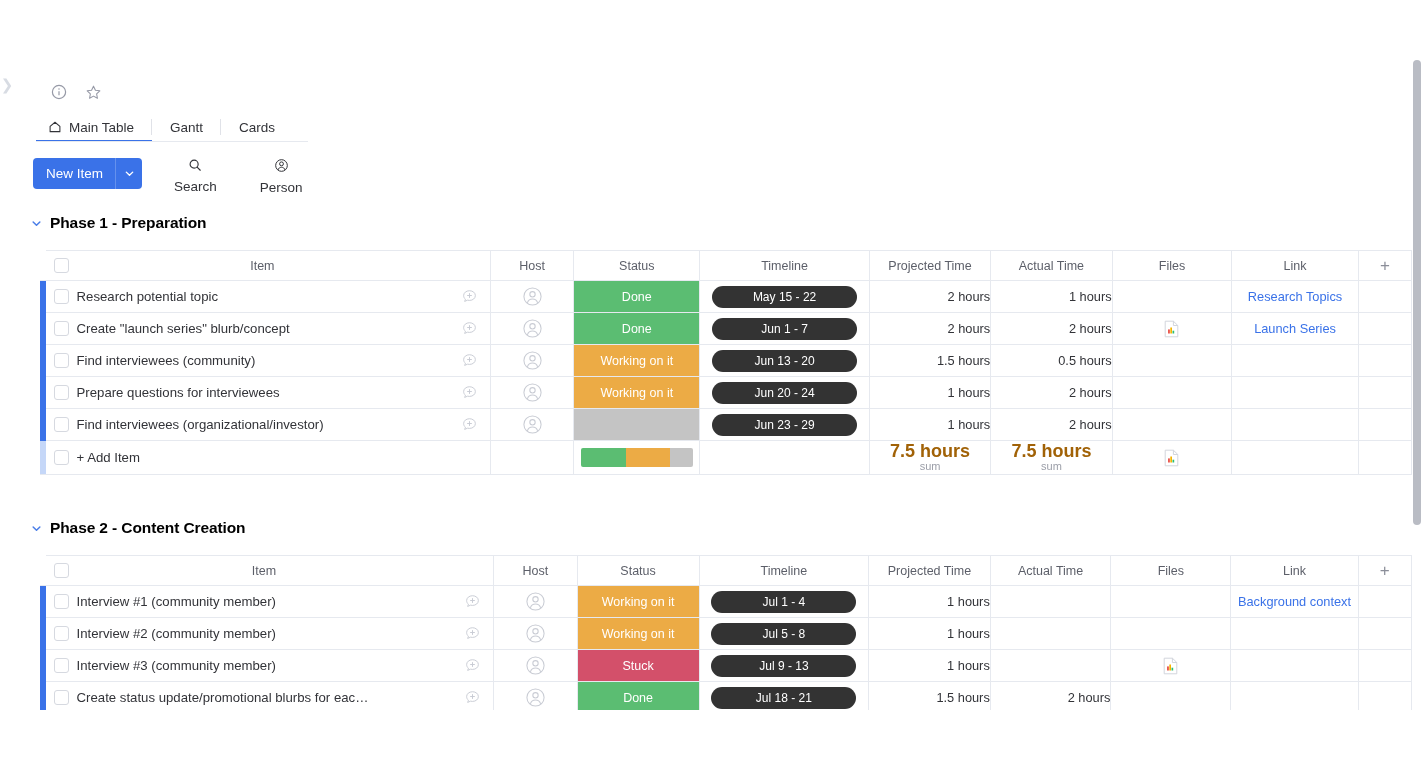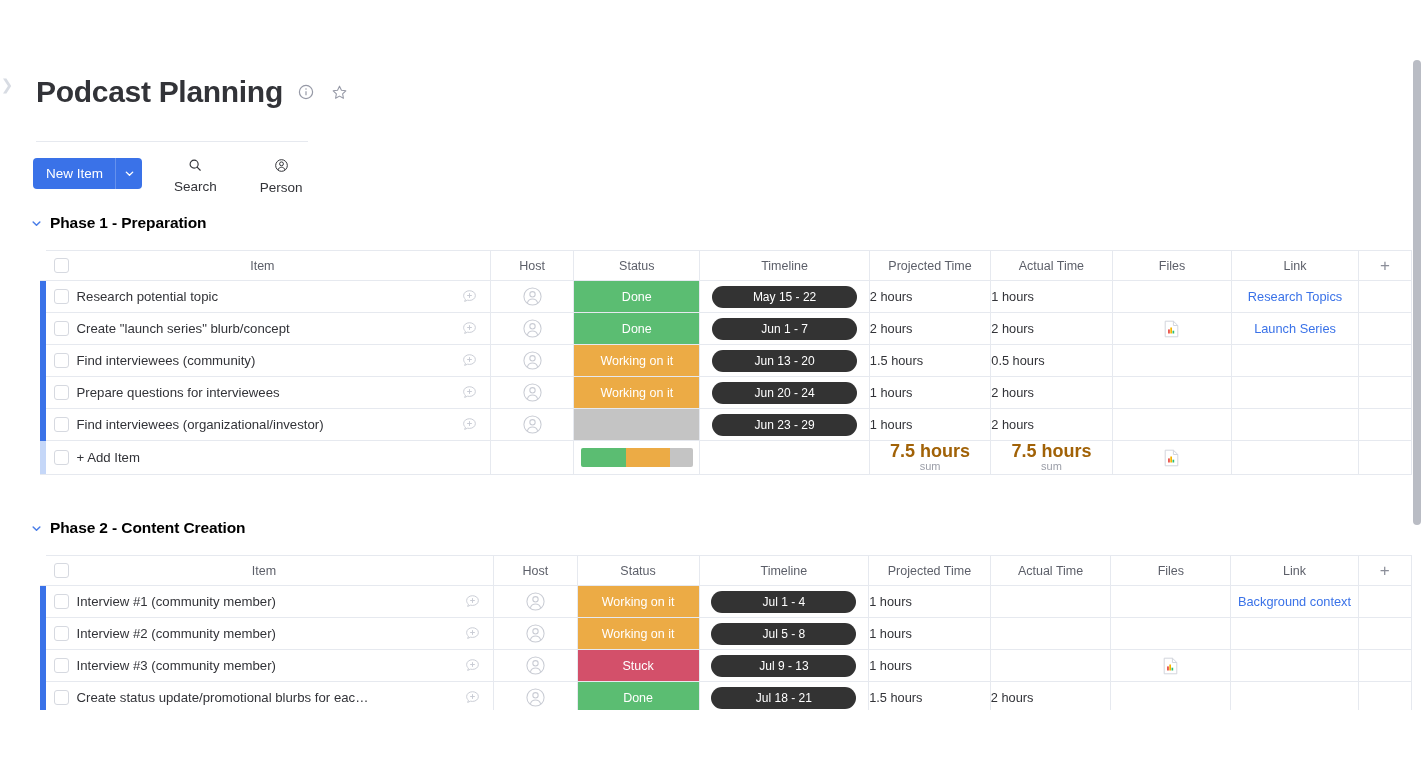--- a/index.html
+++ b/index.html
@@ -174,21 +174,21 @@
     display: flex; align-items: center; justify-content: center;
     height: 31px; width: 100%;
   }
   .status-cell.empty .status-inner { color: transparent; }
 
   .tl-pill {
     display: inline-flex; align-items: center; justify-content: center;
     width: 145px; height: 22px; border-radius: 11px;
     background: #333333; color: #ffffff; font-size: 12px;
   }
-  .num-cell { text-align: left; font-size: 12.8px; color: #323338; }
+  .num-cell { text-align: right; font-size: 12.8px; color: #323338; }
   .link-cell { text-align: center; }
   .link-cell a { color: #3a72e8; font-size: 12.8px; text-decoration: none; }
 
   .sum-cell { text-align: center; line-height: 1.05; padding: 3px 0; }
   .sum-val { font-size: 18px; font-weight: 700; color: #a16207; }
   .sum-lbl { font-size: 11px; color: #9b9ea8; }
 
   tr.add-row { height: 34px; }
   tr.add-row td { border-bottom: 1px solid #e6e9ef; }
   .status-summary {
@@ -209,36 +209,53 @@
 </style>
 </head>
 <body>
 
 <div id="app">
 
   <div class="side-handle">❯</div>
 
   <div class="page-header">
     <div class="title-row">
-      <div class="page-title">Podcast Planning</div>
       <div class="title-icon">
         <svg width="16" height="16" viewBox="0 0 16 16" fill="none" stroke="#9699a6" stroke-width="1.2">
           <circle cx="8" cy="8" r="6.6"></circle>
           <line x1="8" y1="7.2" x2="8" y2="11.2"></line>
           <circle cx="8" cy="4.9" r="0.75" fill="#9699a6" stroke="none"></circle>
         </svg>
       </div>
       <div class="title-icon">
         <svg width="17" height="17" viewBox="0 0 18 18" fill="none" stroke="#9699a6" stroke-width="1.15" stroke-linejoin="round">
           <path d="M9 2.3l2.06 4.3 4.64.62-3.4 3.23.87 4.65L9 12.86 4.83 15.1l.87-4.65-3.4-3.23 4.64-.62z"></path>
         </svg>
       </div>
     </div>
   </div>
 
+  <div class="tabs">
+    <div class="tab active">
+      <span>
+        <svg width="14" height="14" viewBox="0 0 16 16" fill="none" stroke="#323338" stroke-width="1.2" stroke-linejoin="round">
+          <path d="M2.4 7.2L8 2.6l5.6 4.6v6.1H2.4z"></path>
+        </svg>
+      </span>
+      <span>Main Table</span>
+      <span class="divider"></span>
+    </div>
+    <div class="tab">
+      <span>Gantt</span>
+      <span class="divider"></span>
+    </div>
+    <div class="tab">
+      <span>Cards</span>
+    </div>
+  </div>
   <div class="tabs-underline"></div>
 
   <div class="toolbar">
     <div class="new-item-btn">
       <span class="label">New Item</span>
       <span class="caret">
         <svg width="11" height="11" viewBox="0 0 12 12" fill="none" stroke="#ffffff" stroke-width="1.5" stroke-linecap="round" stroke-linejoin="round">
           <polyline points="2.5,4.5 6,8 9.5,4.5"></polyline>
         </svg>
       </span>

